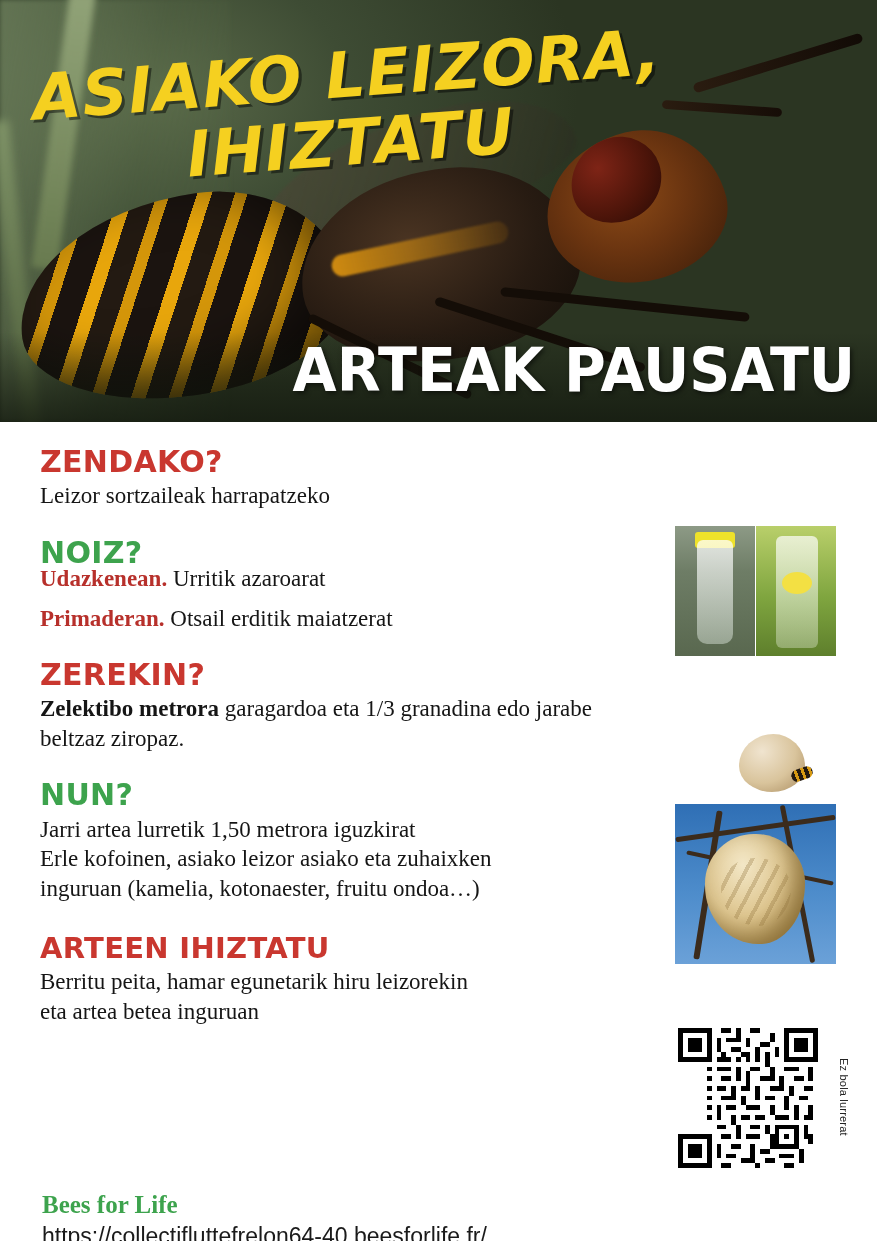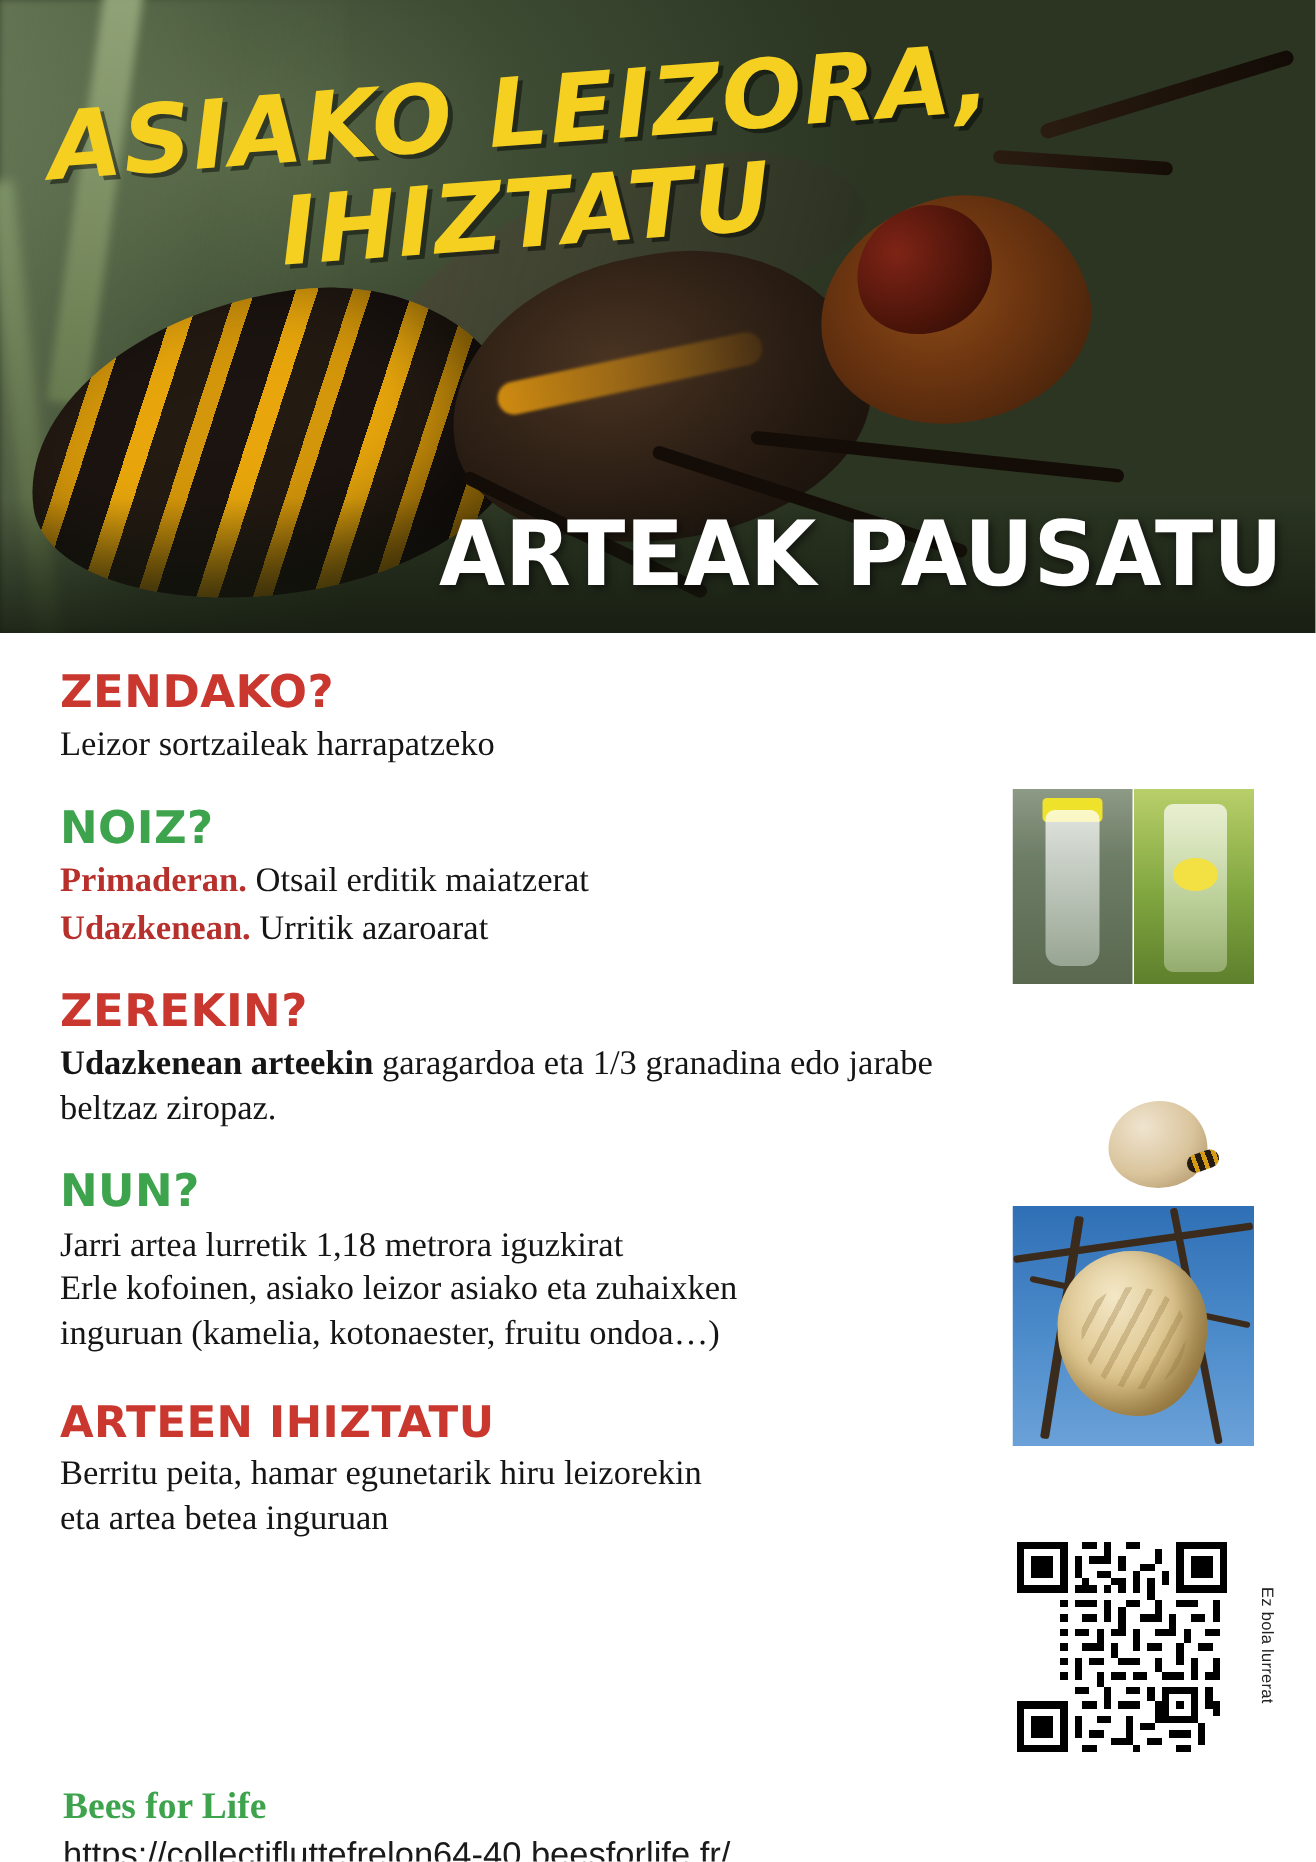--- a/index.html
+++ b/index.html
@@ -357,43 +357,43 @@
 
     <div class="sec">
       <div class="sec-h red">ZENDAKO?</div>
       <div class="sec-p bold">Leizor sortzaileak harrapatzeko</div>
     </div>
 
     <div class="gap-s"></div>
 
     <div class="sec">
       <div class="sec-h green">NOIZ?</div>
-      <div class="sec-p">
-        <span class="lead-red">Primaderan.</span><span> Otsail erditik maiatzerat</span>
-      </div>
       <div class="sec-p" style="margin-top:-8px;">
         <span class="lead-red"></span>
         <span class="lead-red">Udazkenean.</span><span> Urritik azaroarat</span>
       </div>
+      <div class="sec-p">
+        <span class="lead-red">Primaderan.</span><span> Otsail erditik maiatzerat</span>
+      </div>
     </div>
 
     <div class="gap-s"></div>
 
     <div class="sec">
       <div class="sec-h red">ZEREKIN?</div>
       <div class="sec-p">
-        <span class="bold-in">Udazkenean arteekin</span><span> garagardoa eta 1/3 granadina edo jarabe beltzaz ziropaz.</span>
+        <span class="bold-in">Zelektibo metrora</span><span> garagardoa eta 1/3 granadina edo jarabe beltzaz ziropaz.</span>
       </div>
     </div>
 
     <div class="gap-s"></div>
 
     <div class="sec">
       <div class="sec-h green">NUN?</div>
-      <div class="sec-p" style="margin-bottom:0;">Jarri artea lurretik 1,18 metrora iguzkirat</div>
+      <div class="sec-p" style="margin-bottom:0;">Jarri artea lurretik 1,50 metrora iguzkirat</div>
       <div class="sec-p" style="margin-bottom:0;">Erle kofoinen, asiako leizor asiako eta zuhaixken</div>
       <div class="sec-p">inguruan (kamelia, kotonaester, fruitu ondoa…)</div>
     </div>
 
     <div class="gap-m"></div>
 
     <div class="sec">
       <div class="sec-h red small">ARTEEN IHIZTATU</div>
       <div class="sec-p" style="margin-bottom:0;">Berritu peita, hamar egunetarik hiru leizorekin</div>
       <div class="sec-p">eta artea betea inguruan</div>

